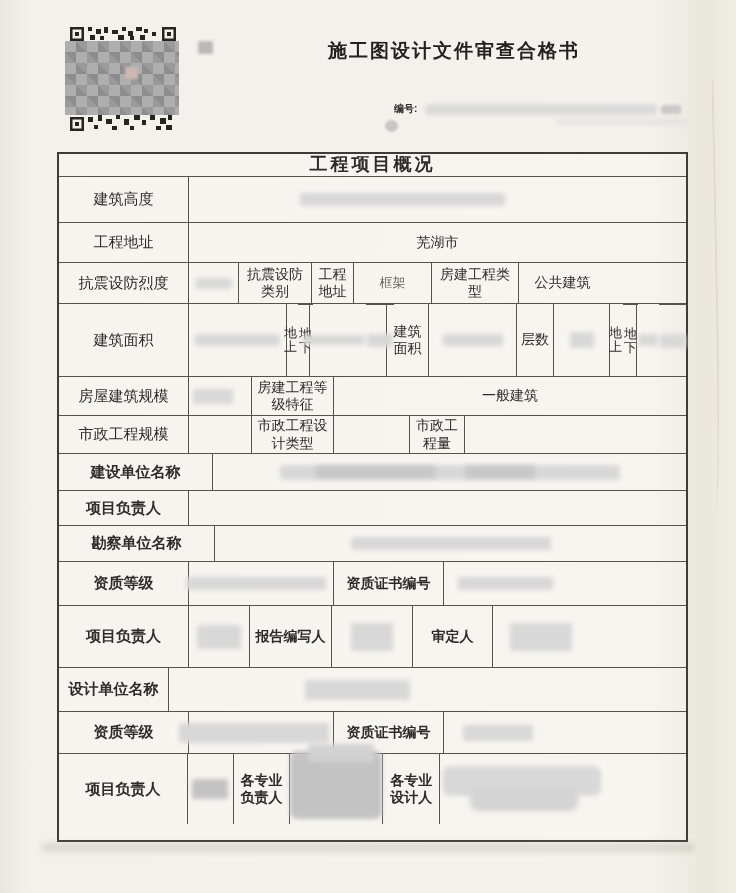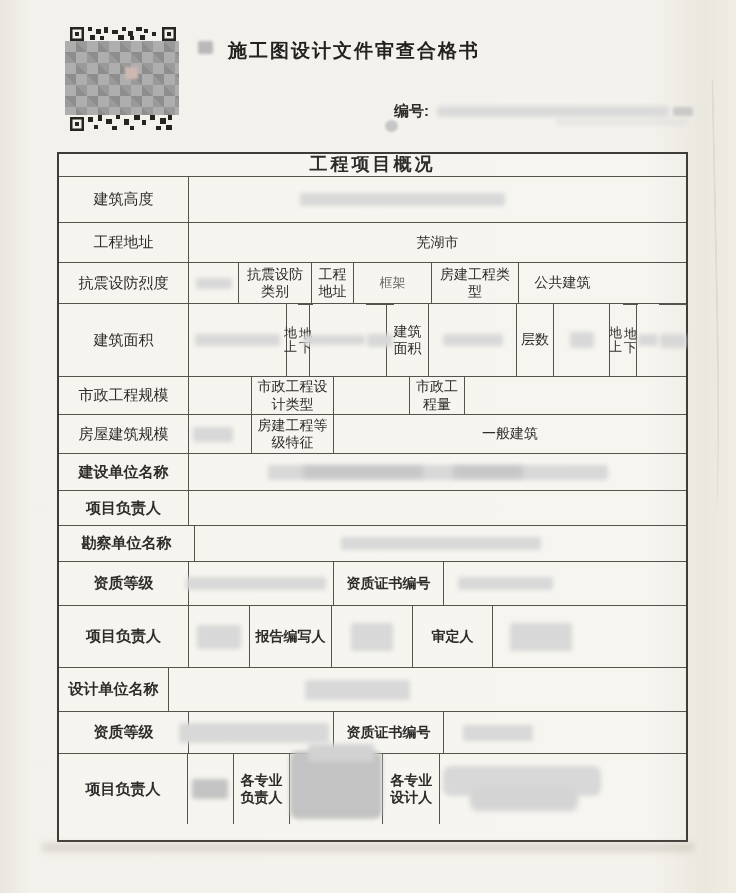--- a/index.html
+++ b/index.html
@@ -23,23 +23,23 @@
     background-size:22px 22px;background-position:0 0,11px 11px;
   }
   .qr-pink{position:absolute;left:55px;top:40px;width:13px;height:12px;background:#cdb7b1;filter:blur(1px)}
   .qr-side-blob{position:absolute;left:198px;top:41px;width:15px;height:13px;background:#b9b9b9;filter:blur(1.5px);border-radius:2px}
   .titles{position:absolute;left:228px;top:26px;width:352px;
     font-family:"Liberation Sans","DejaVu Sans",sans-serif;font-weight:700;color:#242220}
   .title-l1{font-size:19px;letter-spacing:1px;white-space:nowrap;display:flex;align-items:center}
   .title-l1 .red-blk{display:inline-block;width:21px;height:19px;background:#8e8e8e;filter:blur(2px);border-radius:2px;margin-right:3px}
   .title-l1 .red-blk.lt{background:#cfcfcf}
   .title-l1 .semi{filter:blur(1.3px);color:#5c5a58}
-  .title-l2{font-size:19px;letter-spacing:2px;text-align:left;margin-top:12px}
+  .title-l2{font-size:19px;letter-spacing:2px;text-align:right;margin-top:12px}
   .doc-number{position:absolute;left:394px;top:102px;display:flex;align-items:center;
-    font-family:Liberation Sans, sans-serif;font-weight:700;font-size:15px}
+    font-family:Liberation Sans, sans-serif;font-weight:700;font-size:10px}
   .doc-number .num-blur{width:232px;height:11px;background:#dadada;border-radius:4px;filter:blur(2px);margin-left:8px}
   .doc-number .num-tail{width:20px;height:9px;background:#c9c9c9;border-radius:3px;filter:blur(1.5px);margin-left:4px}
   .num-blur2{position:absolute;left:556px;top:118px;width:132px;height:8px;background:#dedede;border-radius:4px;filter:blur(2px);opacity:.55}
   .num-dot{position:absolute;left:385px;top:120px;width:13px;height:12px;border-radius:50%;background:#c6c6c6;filter:blur(1px)}
   
   .tbl{position:absolute;left:57px;top:152px;width:631px;height:690px;border:2px solid #3f3c38;background:rgba(255,255,255,.22)}
   .tr{display:flex;border-bottom:1px solid #56524c}
   .tr:last-child{border-bottom:none}
   .td{border-right:1px solid #56524c;display:flex;align-items:center;justify-content:center;
       text-align:center;font-size:15px;line-height:1.22;padding:2px;position:relative}
@@ -194,56 +194,56 @@
       <div class="td split" style="width:49px">
         <div class="half">
             <div class="blur" style="width:20px;height:12px"></div>
           </div>
         <div class="half">
             <div class="blur" style="width:26px;height:14px"></div>
           </div>
       </div>
     </div>
 
+    <div class="tr" style="height:39px">
+      <div class="td" style="width:130px">房屋建筑规模</div>
+      <div class="td" style="width:63px">
+        <div class="blur" style="width:40px;height:15px;margin-right:14px"></div>
+      </div>
+      <div class="td sm" style="width:82px">房建工程等级特征</div>
+      <div class="td sm" style="flex:1">一般建筑</div>
+    </div>
+
     <div class="tr" style="height:38px">
       <div class="td" style="width:130px">市政工程规模</div>
       <div class="td" style="width:63px"></div>
       <div class="td sm" style="width:82px">市政工程设计类型</div>
       <div class="td" style="width:76px"></div>
       <div class="td sm" style="width:55px">市政工程量</div>
       <div class="td" style="flex:1"></div>
     </div>
 
-    <div class="tr" style="height:39px">
-      <div class="td" style="width:130px">房屋建筑规模</div>
-      <div class="td" style="width:63px">
-        <div class="blur" style="width:40px;height:15px;margin-right:14px"></div>
-      </div>
-      <div class="td sm" style="width:82px">房建工程等级特征</div>
-      <div class="td sm" style="flex:1">一般建筑</div>
-    </div>
-
     <div class="tr" style="height:37px">
-      <div class="td b" style="width:130px">建设单位名称</div>
+      <div class="td b" style="width:154px">建设单位名称</div>
       <div class="td" style="flex:1">
         <div class="stack" style="width:340px;height:16px">
           <div class="blur" style="width:340px;height:15px"></div>
           <div class="ovl" style="left:35px;top:2px;width:120px;height:12px"></div>
           <div class="ovl" style="left:185px;top:2px;width:70px;height:12px"></div>
         </div>
       </div>
     </div>
 
     <div class="tr" style="height:35px">
       <div class="td b" style="width:130px">项目负责人</div>
       <div class="td" style="flex:1"></div>
     </div>
 
     <div class="tr" style="height:36px">
-      <div class="td b" style="width:136px">勘察单位名称</div>
+      <div class="td b" style="width:156px">勘察单位名称</div>
       <div class="td" style="flex:1">
         <div class="blur" style="width:200px;height:13px"></div>
       </div>
     </div>
 
     <div class="tr" style="height:44px">
       <div class="td b" style="width:130px">资质等级</div>
       <div class="td" style="width:145px">
         <div class="blur" style="width:140px;height:13px;margin-left:-10px"></div>
       </div>

